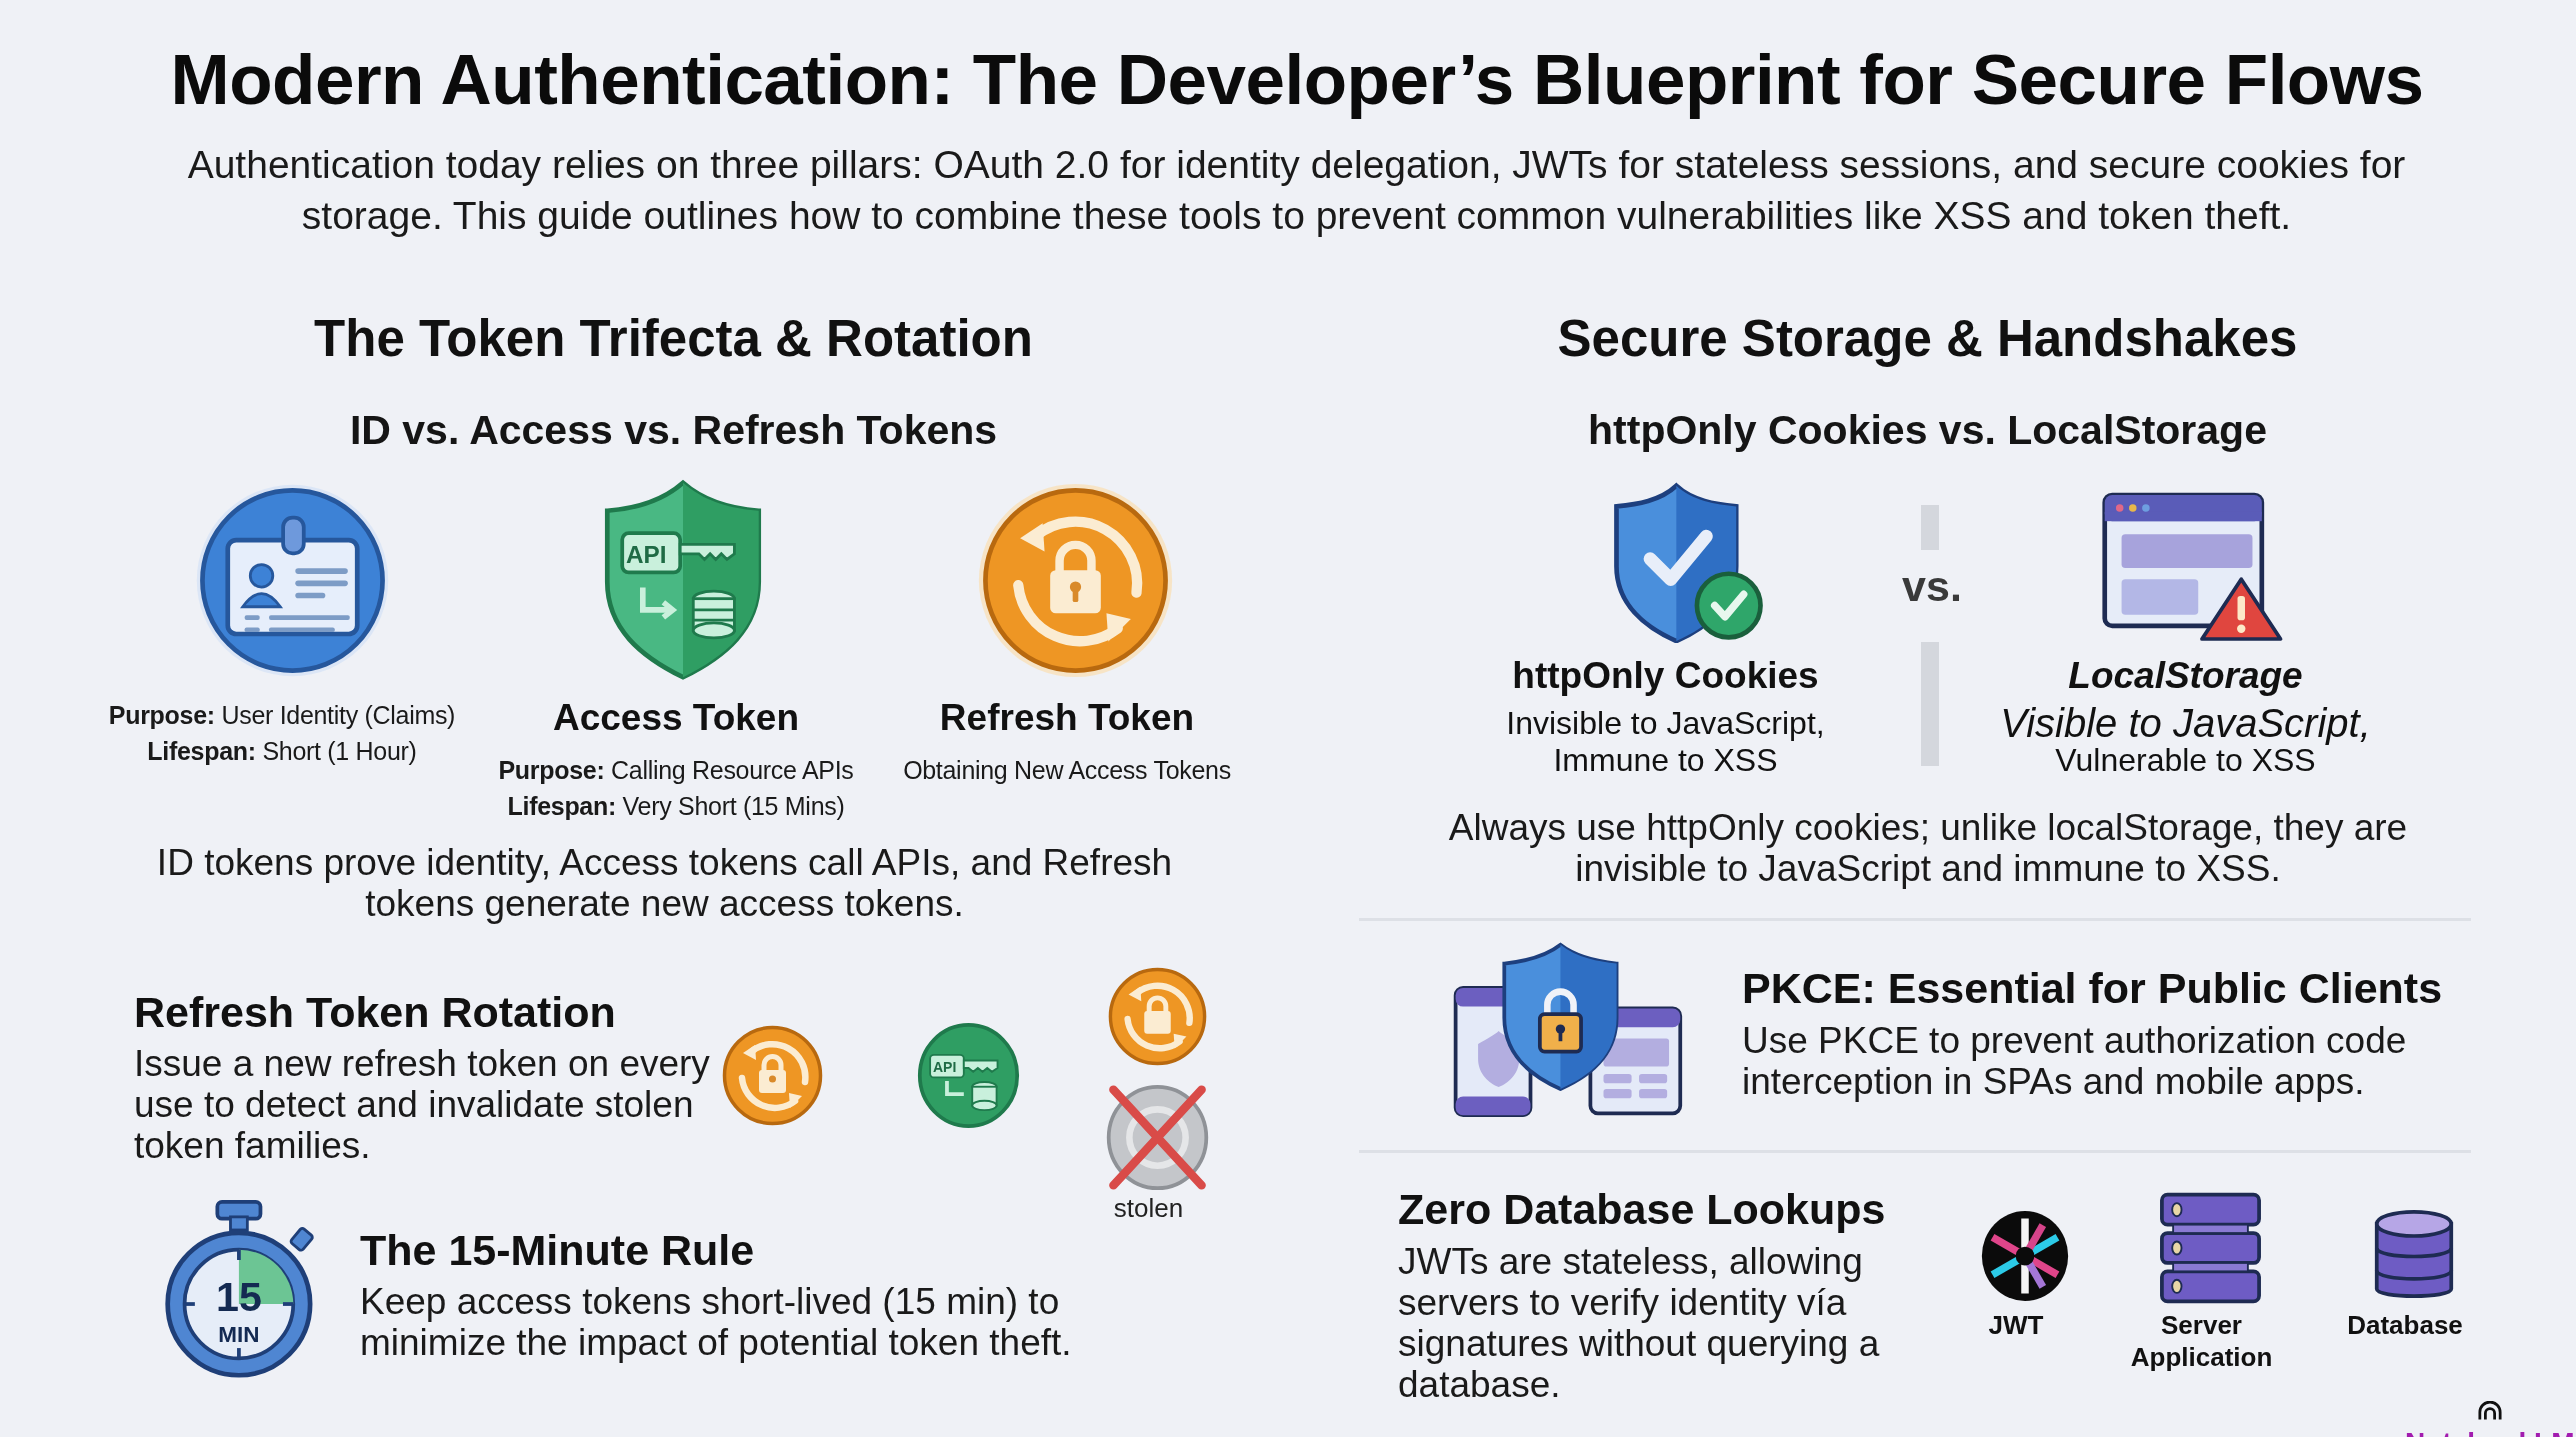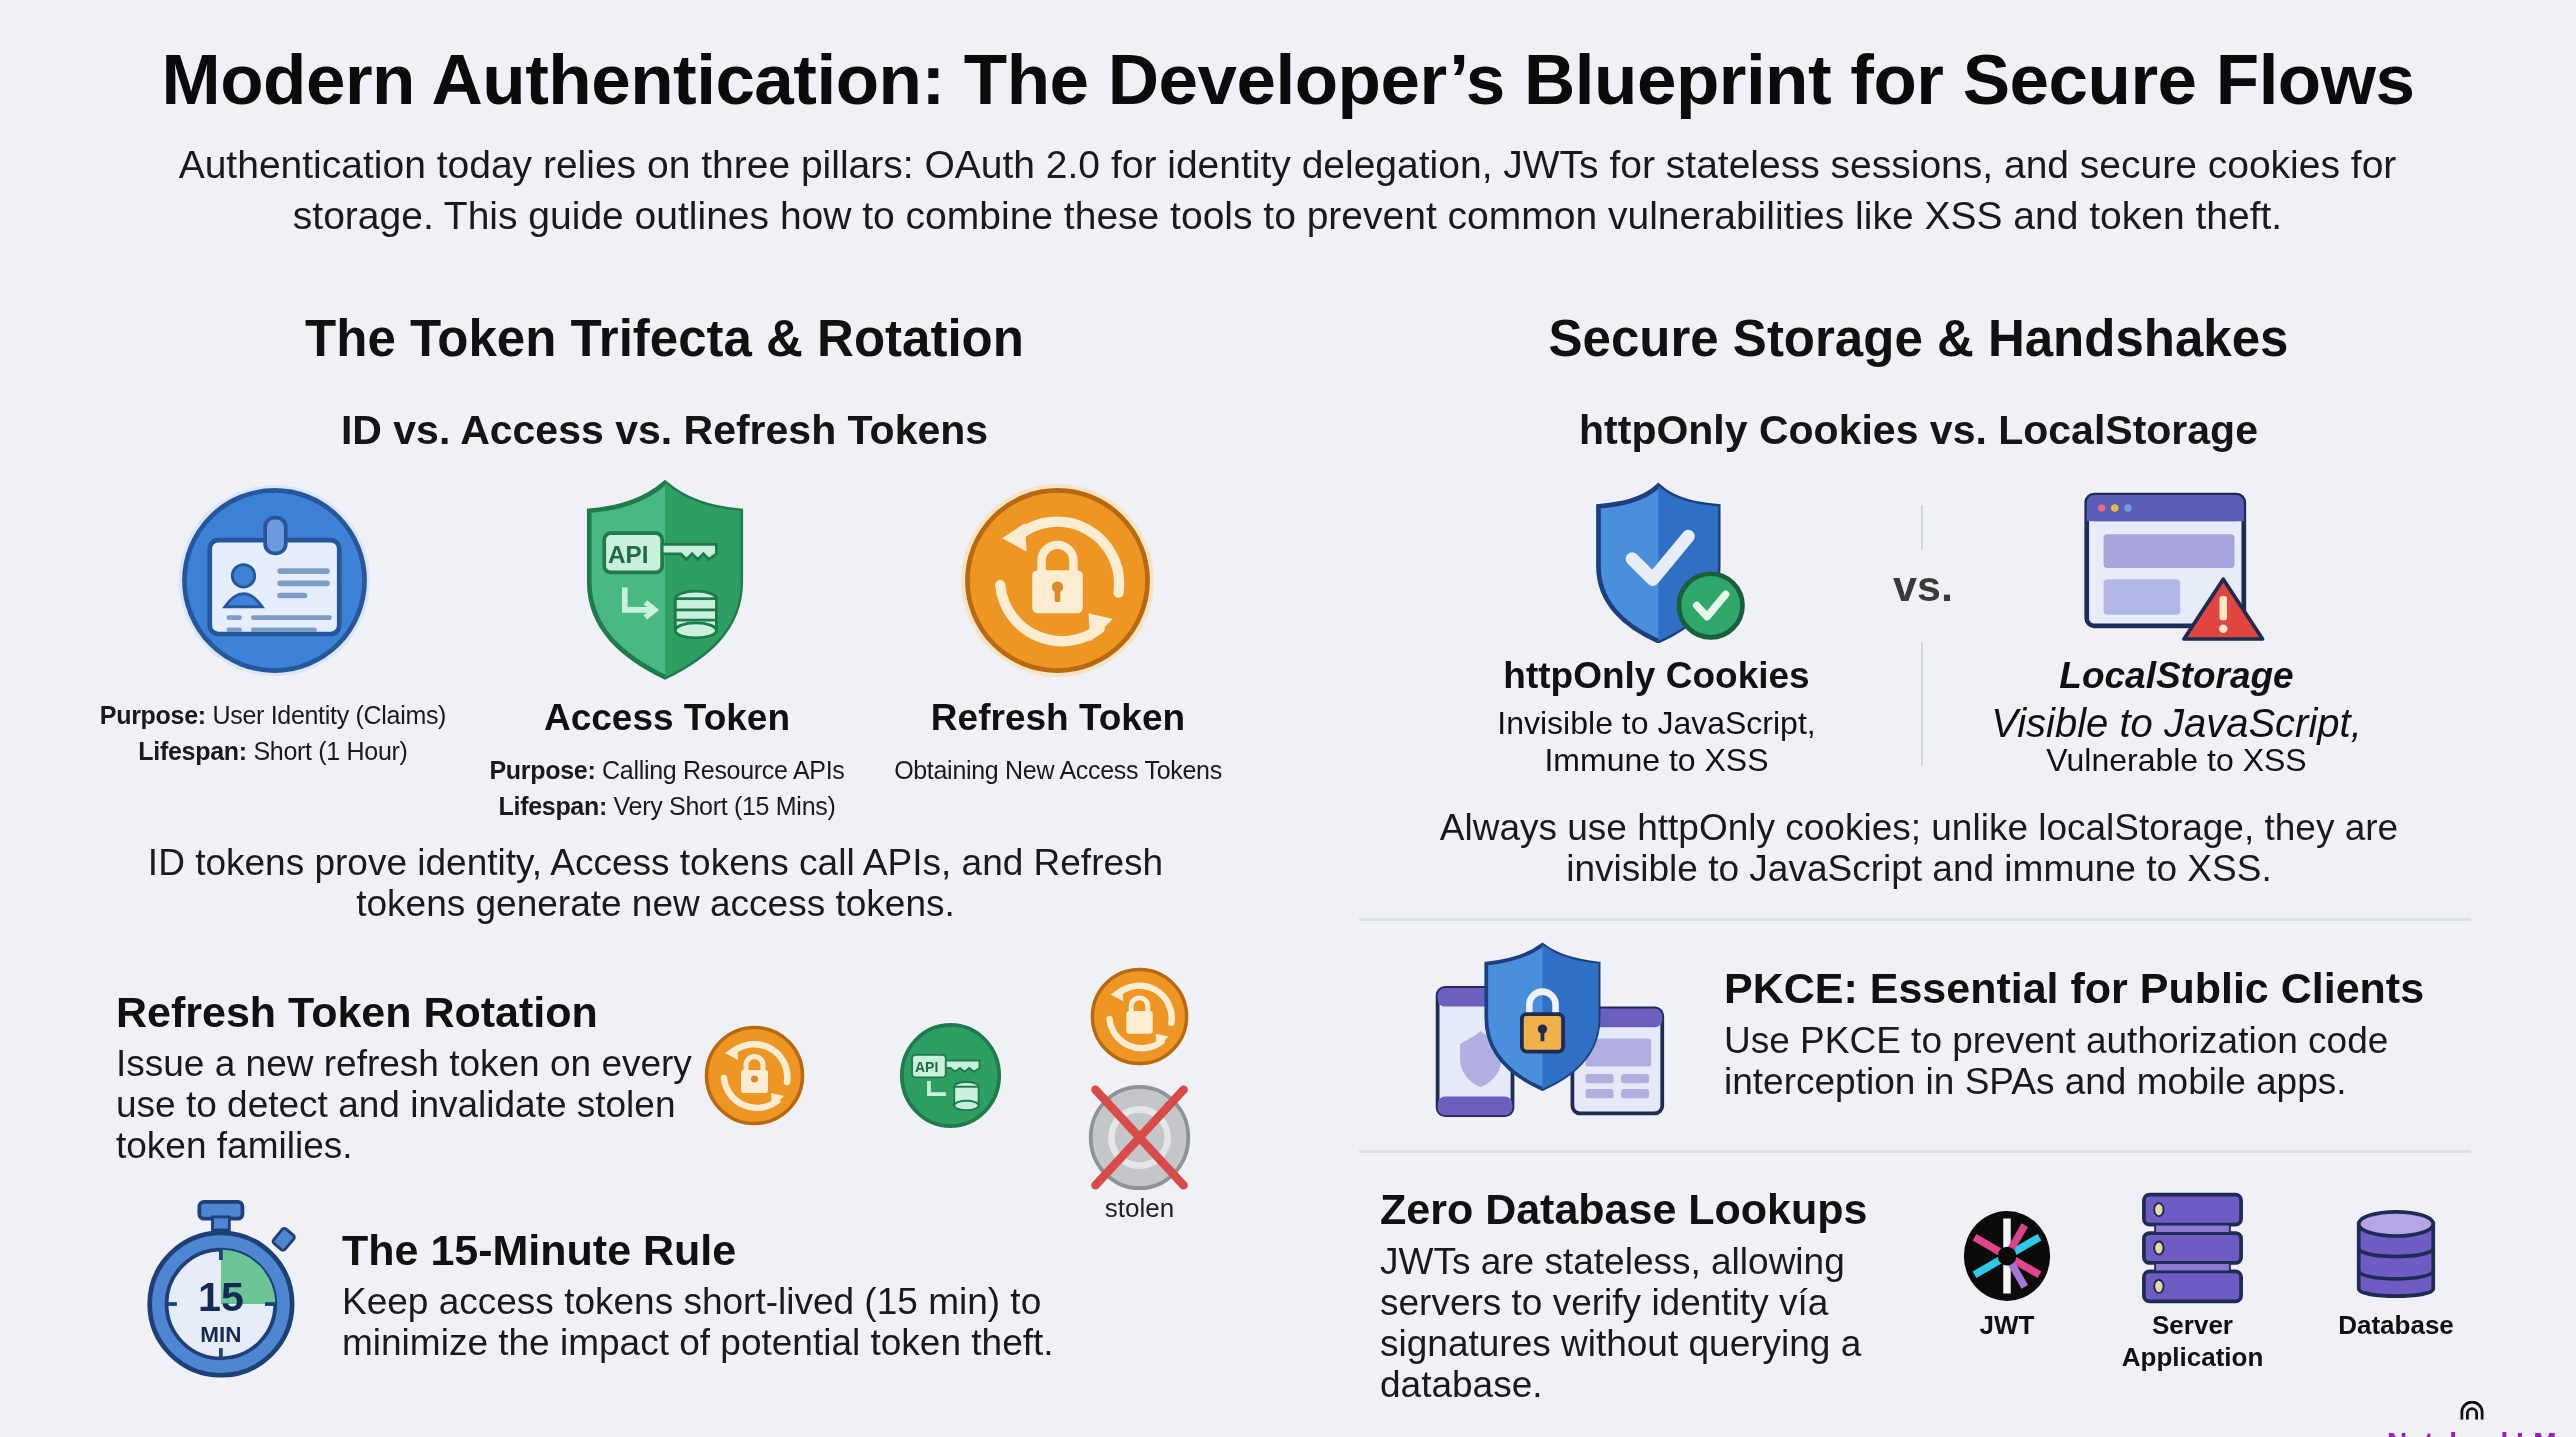--- a/index.html
+++ b/index.html
@@ -4,21 +4,21 @@
 <style>
   * { box-sizing: border-box; margin: 0; padding: 0; }
   html, body { width: 2576px; height: 1438px; }
   body {
     background: #eff1f6;
     font-family: "Liberation Sans", "DejaVu Sans", sans-serif;
     color: #111;
     position: relative;
     overflow: hidden;
   }
-  .abs { position: absolute; }
+  .abs { position: absolute; padding-left: 18px; }
   .center { text-align: center; }
 
   #main-title {
     left: 0; width: 2576px; top: 39px;
     font-size: 71px; font-weight: 700; letter-spacing: -0.5px;
     text-align: center; color: #0b0b0b;
   }
   #intro {
     left: 112px; width: 2351px; top: 139px;
     font-size: 39px; line-height: 51px; text-align: center; color: #1a1a1a;

